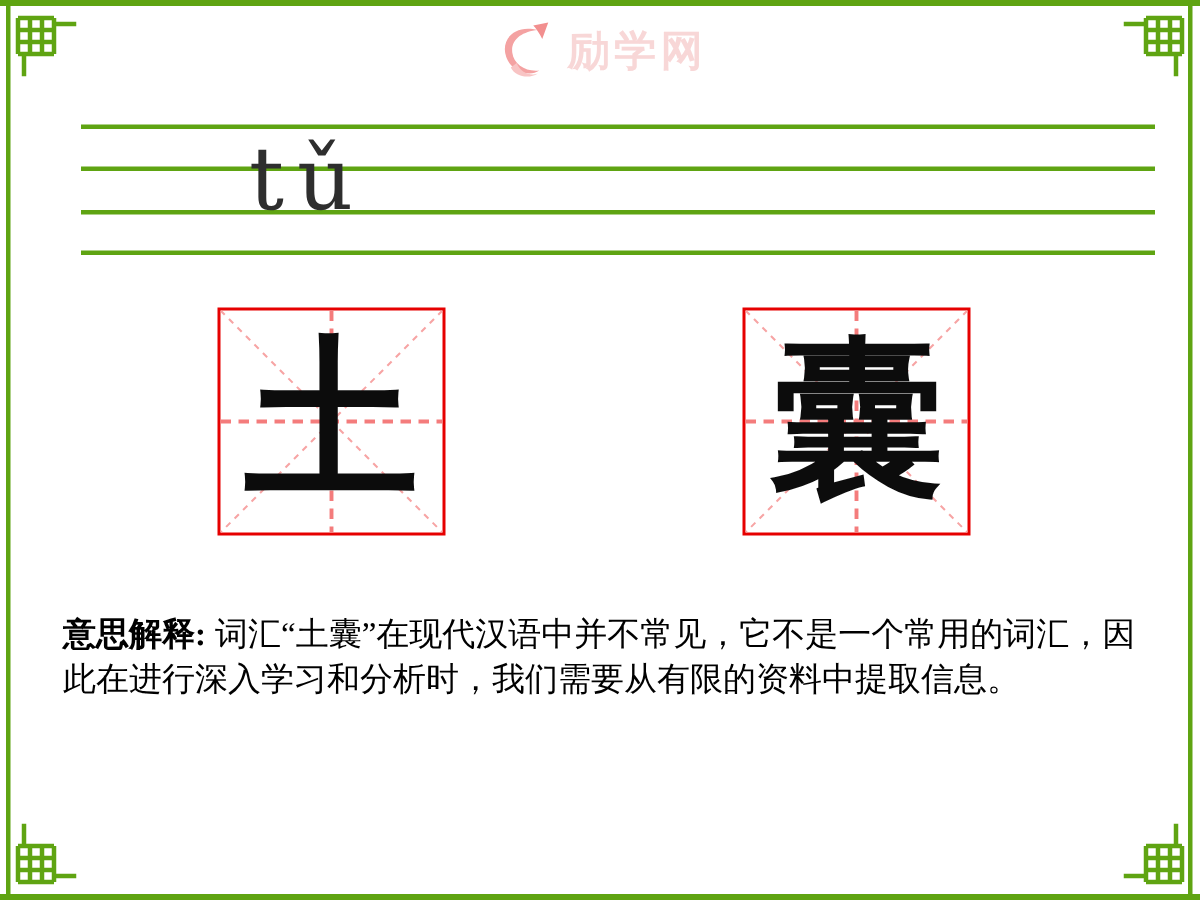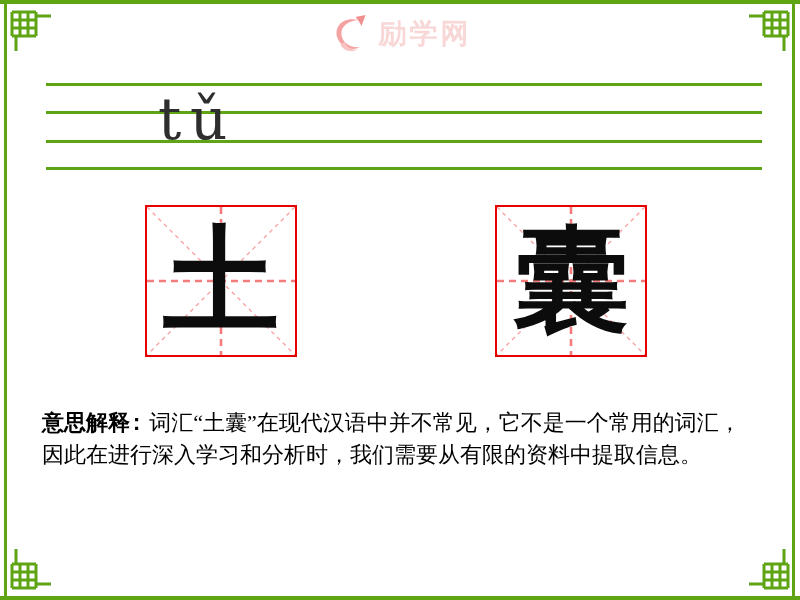--- a/index.html
+++ b/index.html
@@ -27,21 +27,21 @@
   
   .logo{
     position:absolute;top:12px;left:50%;transform:translateX(-50%);
     display:flex;align-items:center;gap:6px;
   }
   .logo-text{
     font-size:28px;font-weight:bold;color:#f8d7d7;letter-spacing:3px;
     font-family:"Liberation Sans", sans-serif;
   }
   
-  .pinyin-grid{position:absolute;left:46px;top:83px;width:716px;height:91px;}
+  .pinyin-grid{position:absolute;left:54px;top:83px;width:716px;height:91px;}
   .pline{position:absolute;left:0;width:716px;height:2.5px;background:#5fa412;}
   .pline.l1{top:0;}
   .pline.l2{top:28px;}
   .pline.l3{top:57px;}
   .pline.l4{top:84px;}
   .pinyin{
     position:absolute;top:7px;transform:translateX(-50%);
     font-family:"DejaVu Serif","Liberation Serif",serif;
     font-size:58px;line-height:1;color:#2e2e2e;letter-spacing:0.15em;
     white-space:nowrap;
@@ -61,21 +61,21 @@
     position:relative;z-index:2;
     font-family:"Liberation Serif",serif;
     font-size:116px;line-height:1;color:#0c0c0c;font-weight:bold;
   }
   
   .explanation{
     position:absolute;left:42px;top:408px;width:718px;margin:0;
     font-family:"Liberation Serif",serif;
     font-size:22px;line-height:30px;color:#000000;
   }
-  .explanation b{font-family:Liberation Mono, monospace;margin-right:6px;margin-top:6px;}
+  .explanation b{font-family:Liberation Serif, serif;margin-right:6px;margin-top:6px;}
 </style>
 </head>
 <body>
 
 <div class="page">
 
   <div class="bar top"></div>
   <div class="bar bottom"></div>
   <div class="vline left"></div>
   <div class="vline right"></div>

